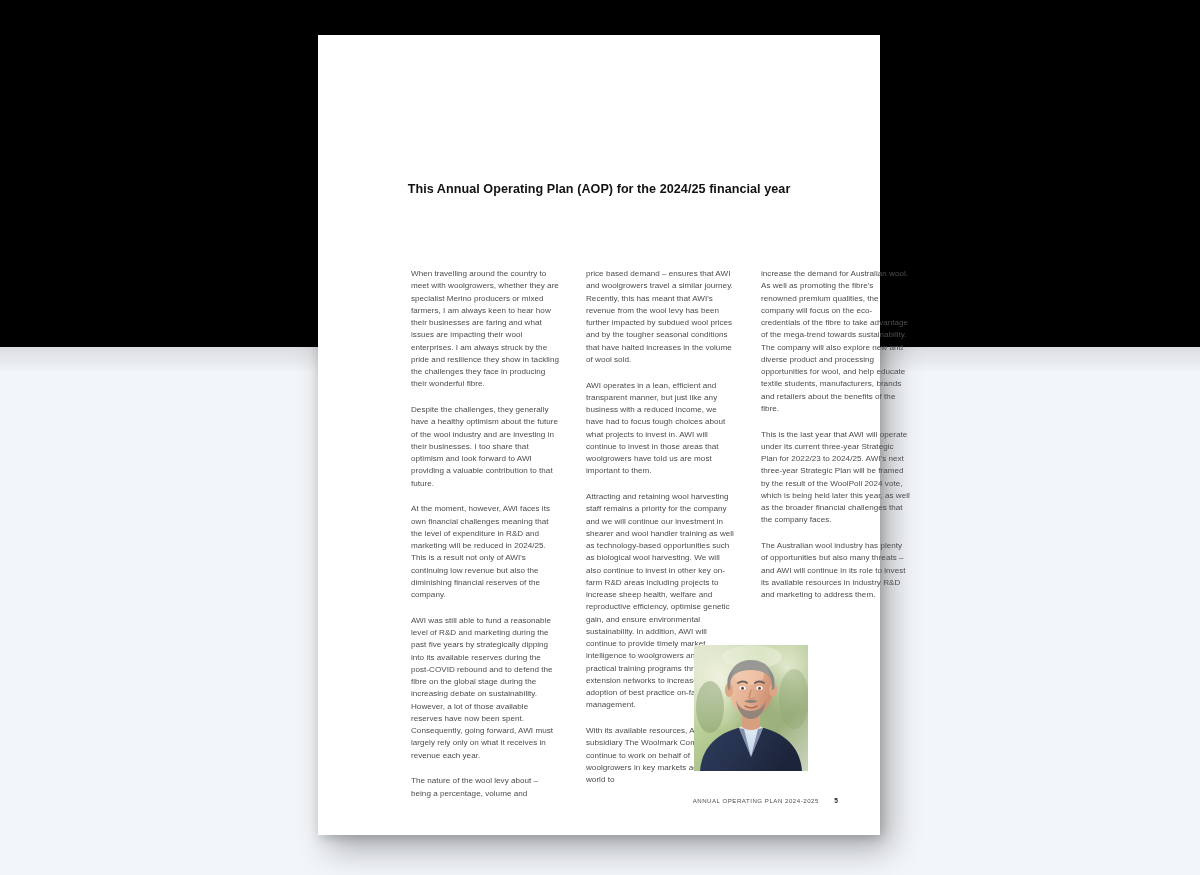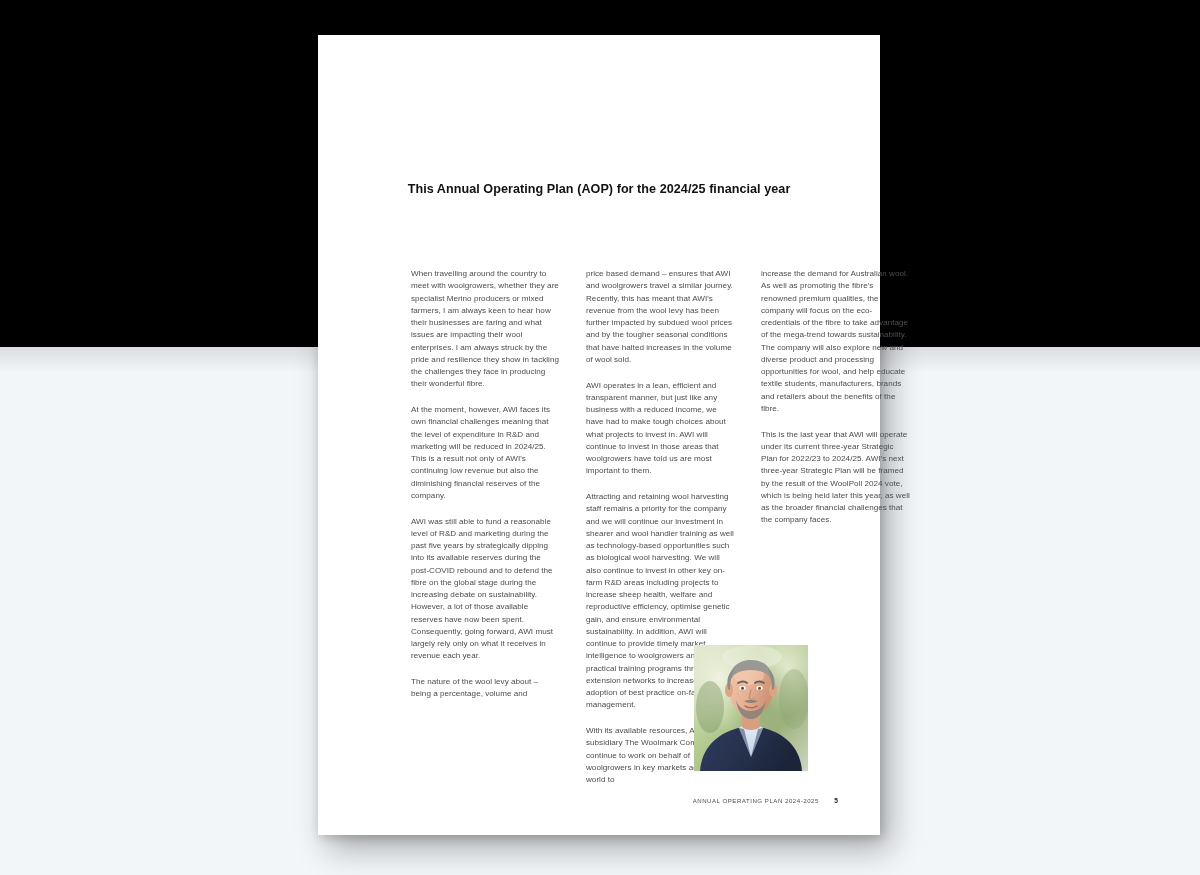--- a/index.html
+++ b/index.html
@@ -189,35 +189,37 @@
 
 
   <div class="intro-block">
     <div class="intro-line">This Annual Operating Plan (AOP) for the 2024/25 financial year</div>
   </div>
 
   <div class="columns">
 
     <div class="column">
       <p>When travelling around the country to meet with woolgrowers, whether they are specialist Merino producers or mixed farmers, I am always keen to hear how their businesses are faring and what issues are impacting their wool enterprises. I am always struck by the pride and resilience they show in tackling the challenges they face in producing their wonderful fibre.</p>
+      <p>Despite the challenges, they generally have a healthy optimism about the future of the wool industry and are investing in their businesses. I too share that optimism and look forward to AWI providing a valuable contribution to that future.</p>
       <p>At the moment, however, AWI faces its own financial challenges meaning that the level of expenditure in R&amp;D and marketing will be reduced in 2024/25. This is a result not only of AWI's continuing low revenue but also the diminishing financial reserves of the company.</p>
       <p>AWI was still able to fund a reasonable level of R&amp;D and marketing during the past five years by strategically dipping into its available reserves during the post-COVID rebound and to defend the fibre on the global stage during the increasing debate on sustainability. However, a lot of those available reserves have now been spent. Consequently, going forward, AWI must largely rely only on what it receives in revenue each year.</p>
       <p>The nature of the wool levy about – being a percentage, volume and</p>
     </div>
 
     <div class="column">
       <p>price based demand – ensures that AWI and woolgrowers travel a similar journey. Recently, this has meant that AWI's revenue from the wool levy has been further impacted by subdued wool prices and by the tougher seasonal conditions that have halted increases in the volume of wool sold.</p>
-      <p>AWI operates in a lean, efficient and transparent manner, but just like any business with a reduced income, we have had to make tough choices about what projects to invest in. AWI will continue to invest in those areas that woolgrowers have told us are most important to them.</p>
+      <p>AWI operates in a lean, efficient and transparent manner, but just like any business with a reduced income, we have had to focus tough choices about what projects to invest in. AWI will continue to invest in those areas that woolgrowers have told us are most important to them.</p>
       <p>Attracting and retaining wool harvesting staff remains a priority for the company and we will continue our investment in shearer and wool handler training as well as technology-based opportunities such as biological wool harvesting. We will also continue to invest in other key on-farm R&amp;D areas including projects to increase sheep health, welfare and reproductive efficiency, optimise genetic gain, and ensure environmental sustainability. In addition, AWI will continue to provide timely market intelligence to woolgrowers and deliver practical training programs through its extension networks to increase growers' adoption of best practice on-farm management.</p>
       <p>With its available resources, AWI and its subsidiary The Woolmark Company will continue to work on behalf of woolgrowers in key markets across the world to</p>
     </div>
 
     <div class="column">
       <p>increase the demand for Australian wool. As well as promoting the fibre's renowned premium qualities, the company will focus on the eco-credentials of the fibre to take advantage of the mega-trend towards sustainability. The company will also explore new and diverse product and processing opportunities for wool, and help educate textile students, manufacturers, brands and retailers about the benefits of the fibre.</p>
       <p>This is the last year that AWI will operate under its current three-year Strategic Plan for 2022/23 to 2024/25. AWI's next three-year Strategic Plan will be framed by the result of the WoolPoll 2024 vote, which is being held later this year, as well as the broader financial challenges that the company faces.</p>
+      <p>The Australian wool industry has plenty of opportunities but also many threats – and AWI will continue in its role to invest its available resources in industry R&amp;D and marketing to address them.</p>
     </div>
 
   </div>
 
   <div class="portrait">
     <svg width="114" height="126" viewBox="0 0 114 126">
       <defs>
         <linearGradient id="bgGrad" x1="0" y1="0" x2="1" y2="1">
           <stop offset="0%" stop-color="#dfe6cf"></stop>
           <stop offset="38%" stop-color="#b9cf97"></stop>

